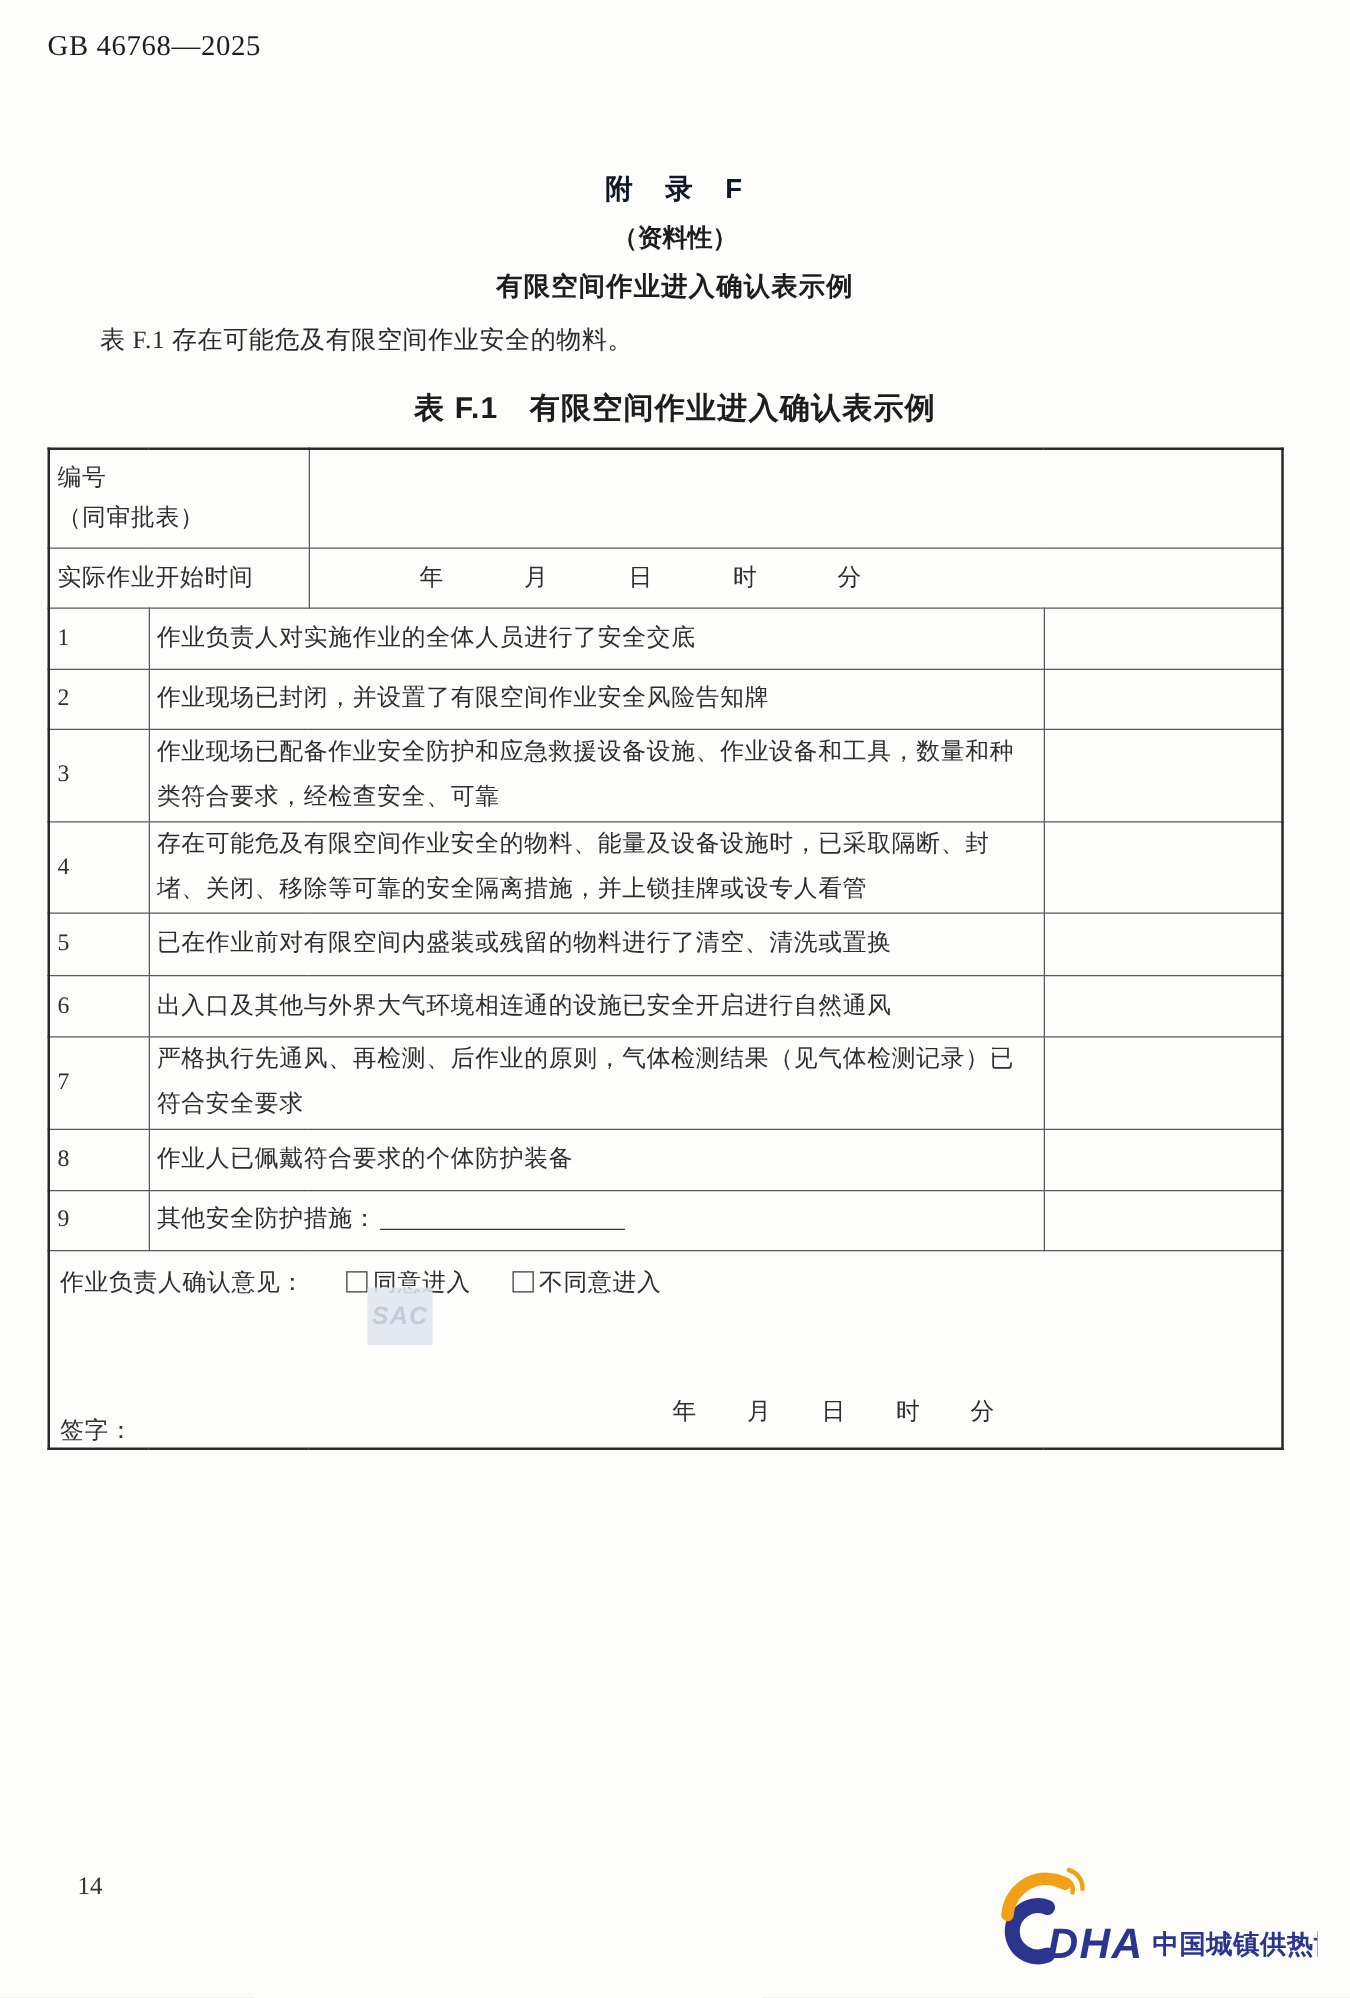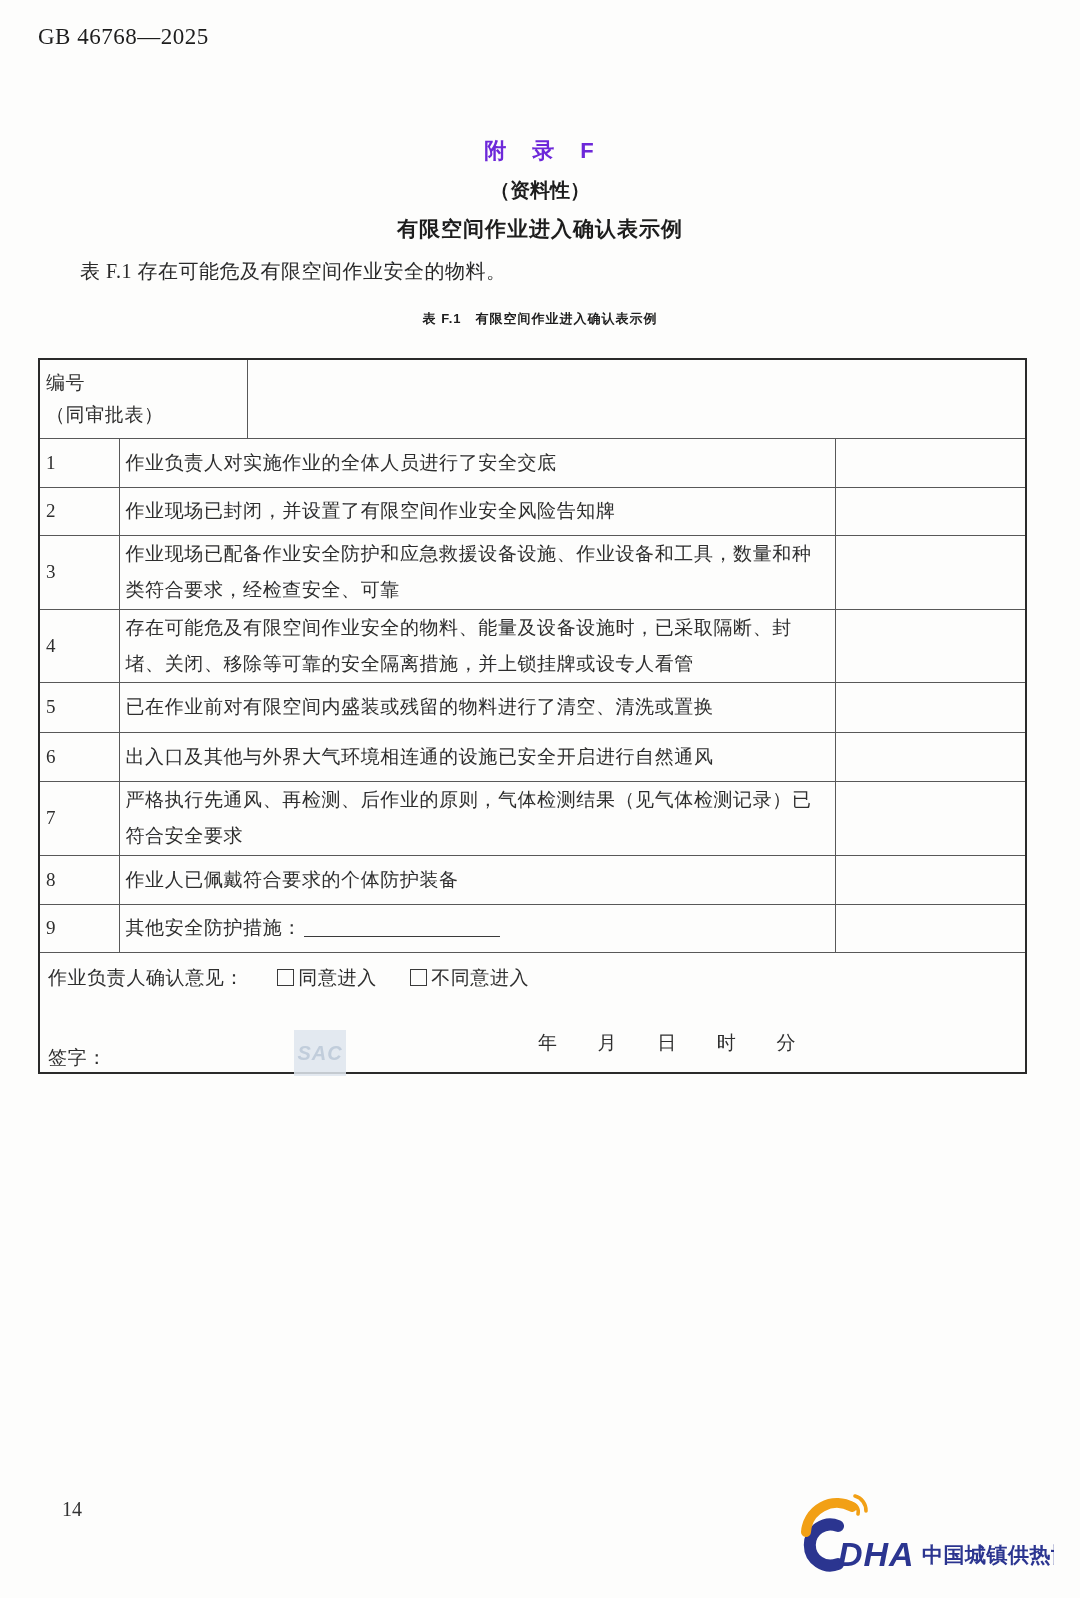--- a/index.html
+++ b/index.html
@@ -12,30 +12,30 @@
     color: #262626;
     overflow: hidden;
     margin: 0 auto;
   }
   .doc-header {
     position: absolute; left: 38px; top: 24px;
     font-size: 23px; font-weight: normal; letter-spacing: .5px;
     color: #1d1d1d;
   }
   .title-block { position: absolute; left: 0; top: 136px; width: 100%; text-align: center; }
-  .title-line1 { font-size: 22px; font-weight: bold; font-family: "Liberation Sans", sans-serif; letter-spacing: 2px; color:#6d28d9; }
+  .title-line1 { font-size: 22px; font-weight: bold; font-family: "Liberation Sans", sans-serif; letter-spacing: 2px; color:#0f172a; }
   .title-line2 { font-size: 20px; font-weight: bold; font-family: "Liberation Sans", sans-serif; margin-top: 11px; color:#1d1d1d; }
   .title-line3 { font-size: 21px; font-weight: bold; font-family: "Liberation Sans", sans-serif; margin-top: 11px; letter-spacing: 1px; color:#1d1d1d; }
   .intro {
     position: absolute; left: 80px; top: 258px;
     font-size: 20px; letter-spacing: .5px; color: #2a2a2a;
   }
   .table-caption {
     position: absolute; left: 0; top: 310px; width: 100%;
-    text-align: center; font-size: 13px; font-weight: bold;
+    text-align: center; font-size: 24px; font-weight: bold;
     font-family: "Liberation Sans", sans-serif; letter-spacing: 1px; color:#1d1d1d;
   }
   table.main {
     position: absolute; left: 38px; top: 358px;
     width: 987px; border-collapse: collapse; table-layout: fixed;
     border: 2px solid #2a2a2a;
     font-size: 19px; color: #2e2e2e;
   }
   table.main td {
     border: 1px solid #585858;
@@ -43,21 +43,21 @@
     letter-spacing: .6px;
     vertical-align: middle;
   }
   td.center { text-align: left; }
   td.measure { padding-left: 14px; padding-right: 16px; line-height: 36px; }
   .two-line { line-height: 32px; }
   .units span { display:inline-block; }
   .meta-units { padding-left: 88px !important; }
   .meta-units span { margin-right: 64px; }
   .result-head { line-height: 30px; text-align:center; }
-  .bottom-cell { position: relative; height: 121px; }
+  .bottom-cell { position: relative; height: 159px; }
   .confirm-line { position: absolute; left: 8px; top: 12px; white-space: nowrap; letter-spacing:.6px; }
   .checkbox {
     display: inline-block; width: 17px; height: 17px;
     border: 1.6px solid #3a3a3a; vertical-align: -2px; margin-right: 4px;
   }
   .opt { margin-left: 28px; }
   .sign-label { position: absolute; left: 8px; bottom: 1px; letter-spacing:.6px; }
   .sign-date { position: absolute; left: 498px; bottom: 16px; }
   .sign-date span { margin-right: 40px; }
   .blank-line {
@@ -108,20 +108,26 @@
 
     <tbody>
         <tr style="height:79px">
       <td colspan="2" class="center two-line">
         <div>编号</div>
         <div>（同审批表）</div>
       </td>
       <td colspan="2"></td>
     </tr>
 
+    <tr style="height:48px">
+      <td colspan="2" class="center">实际作业开始时间</td>
+      <td colspan="2" class="units meta-units">
+        <span>年</span><span>月</span><span>日</span><span>时</span><span>分</span>
+      </td>
+    </tr>
 
 
     <tr style="height:49px">
       <td class="center">1</td>
       <td colspan="2" class="measure">作业负责人对实施作业的全体人员进行了安全交底</td>
       <td></td>
     </tr>
     <tr style="height:48px">
       <td class="center">2</td>
       <td colspan="2" class="measure">作业现场已封闭，并设置了有限空间作业安全风险告知牌</td>

